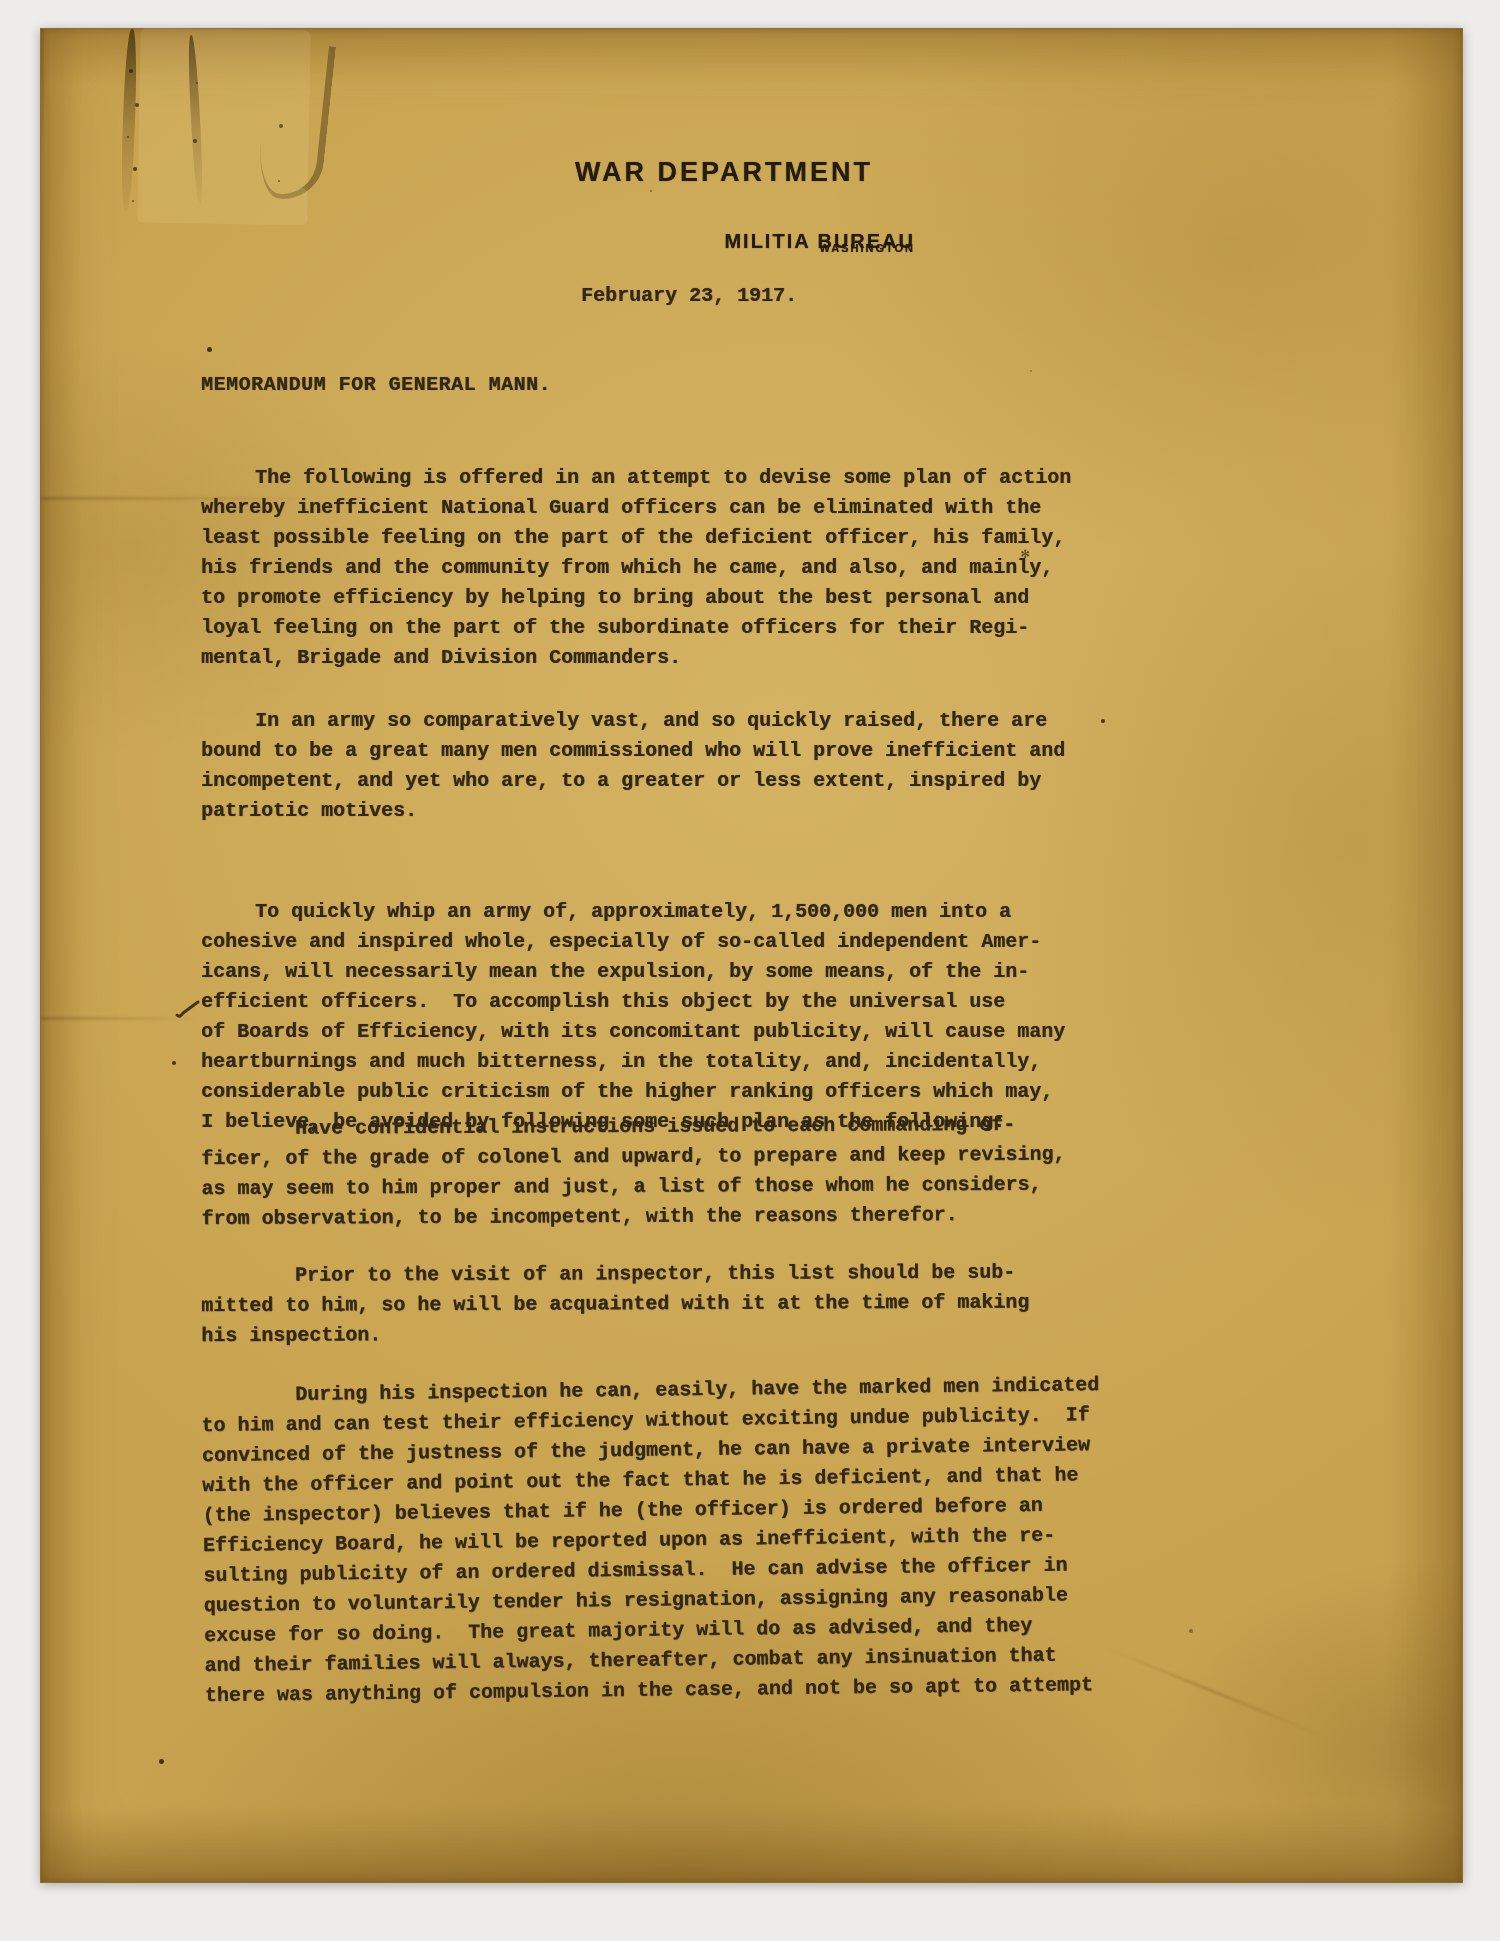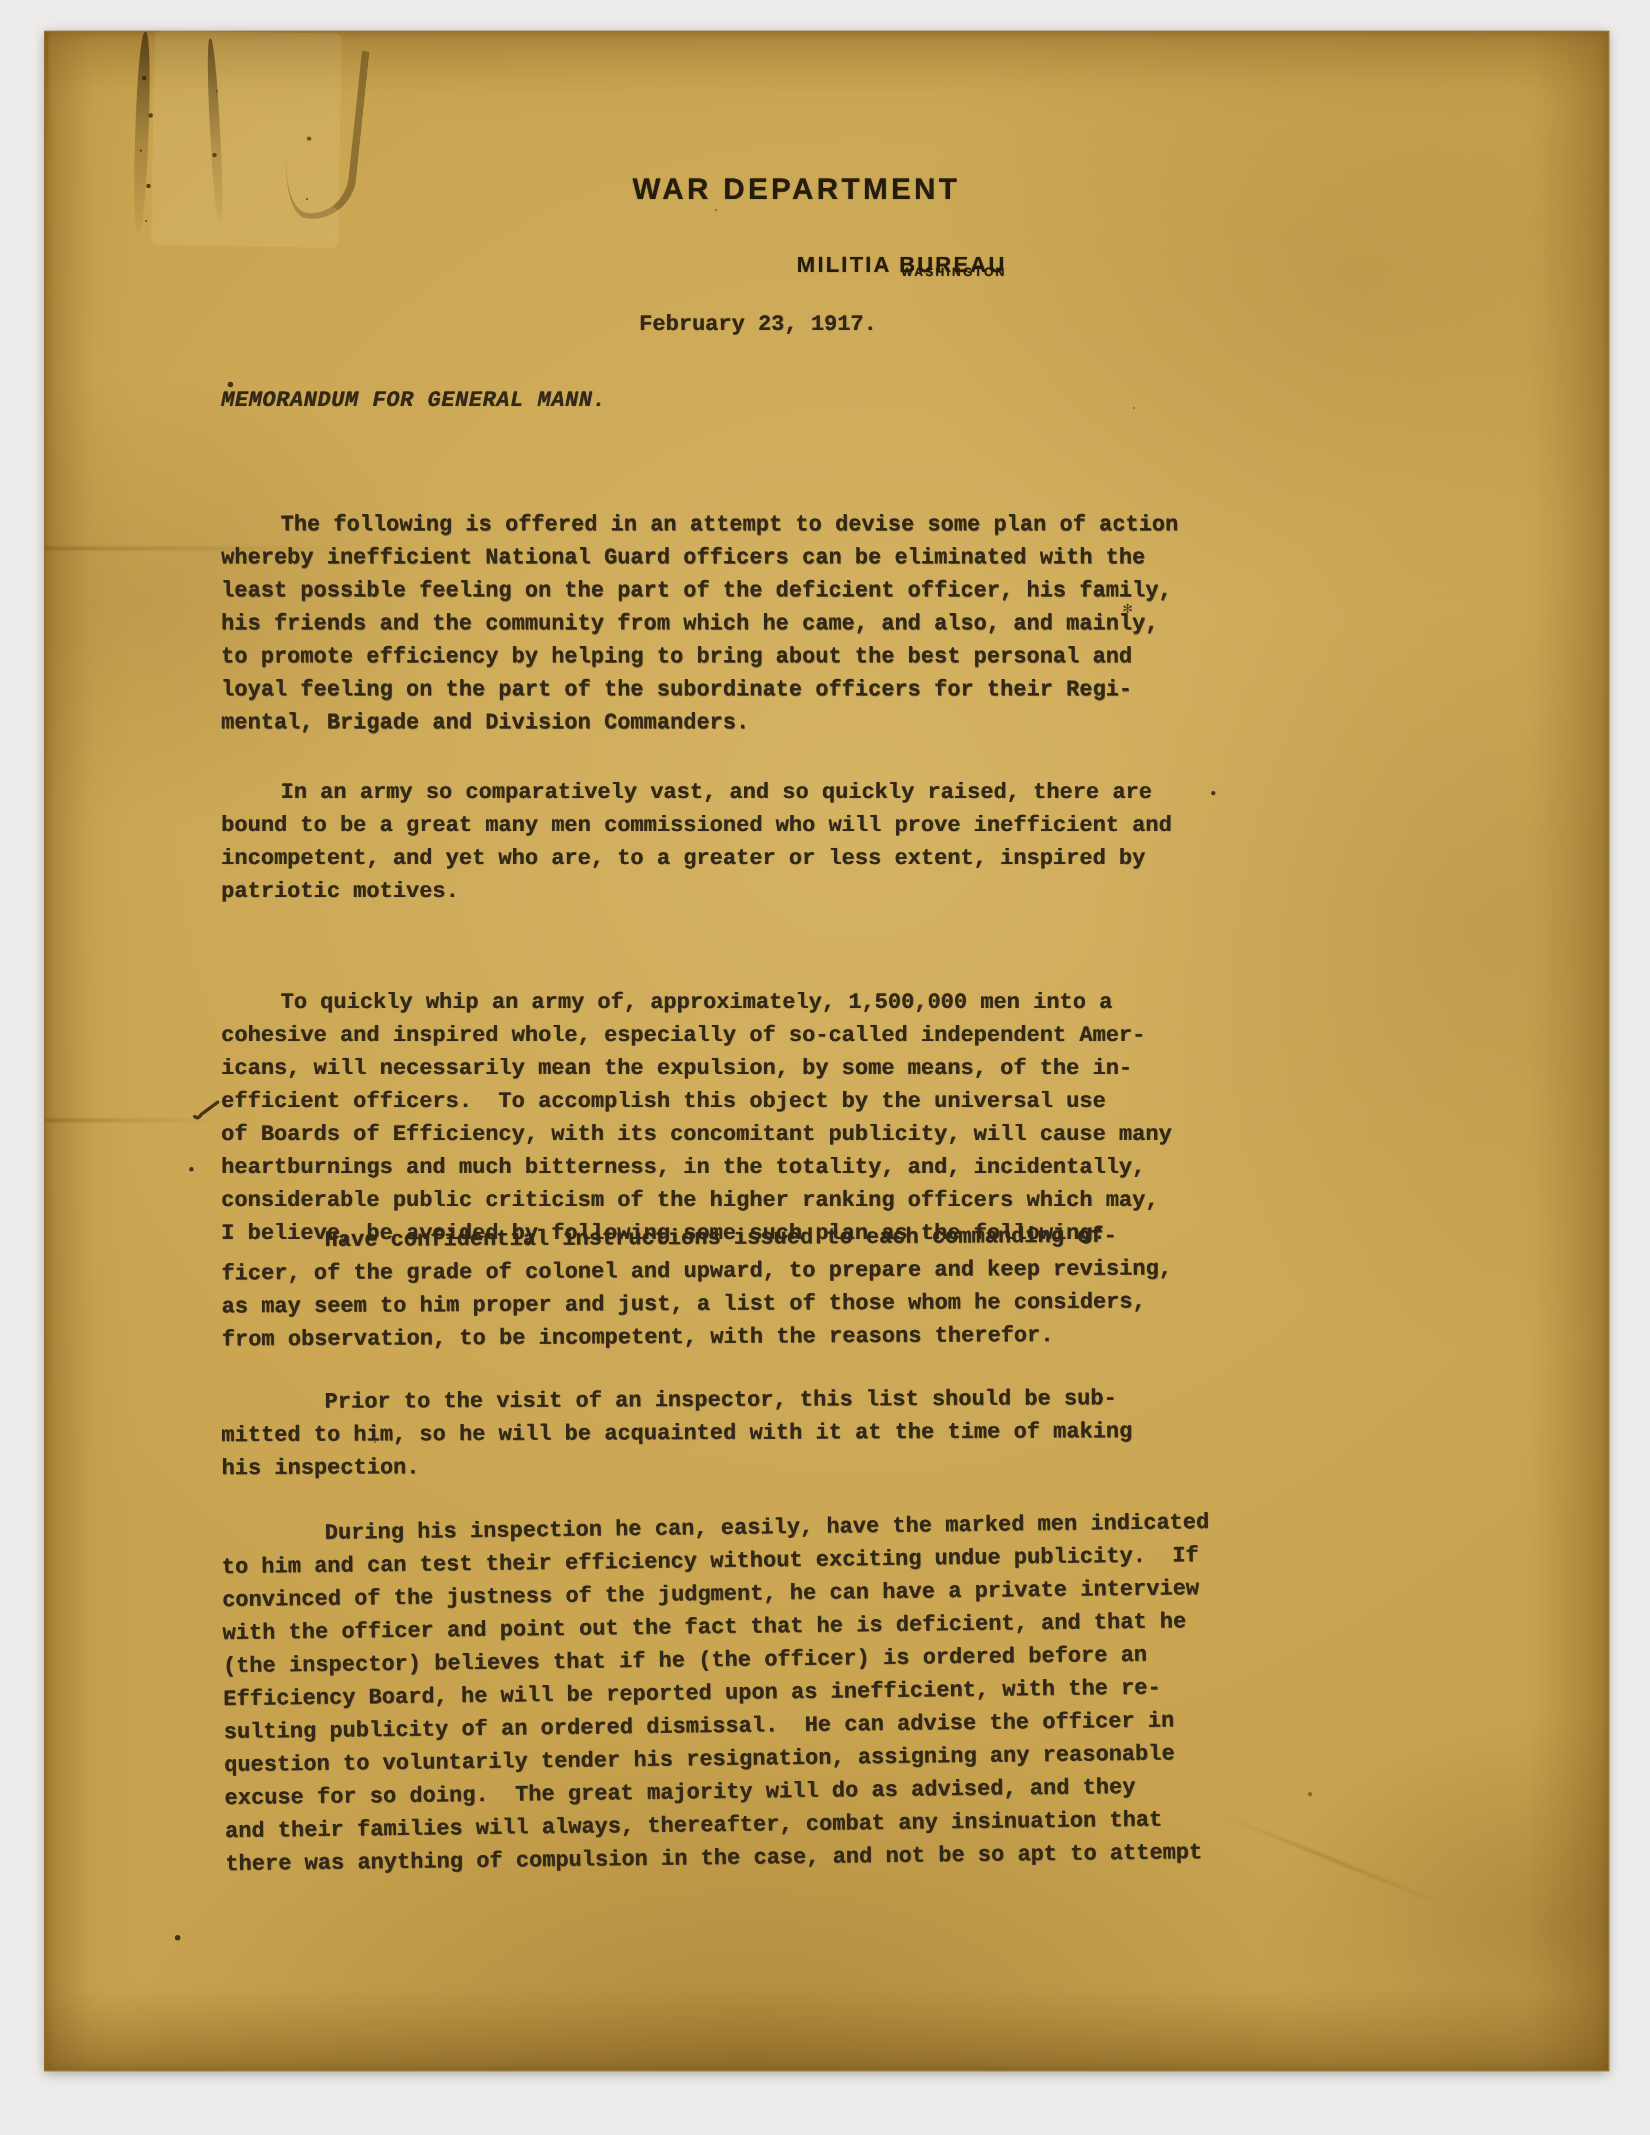--- a/index.html
+++ b/index.html
@@ -39,21 +39,21 @@
   .lh1{left:332px;top:128px;width:500px;font-size:27px;letter-spacing:3px;}
   .lh2{left:374px;top:189px;width:500px;font-size:20px;letter-spacing:2px;margin-top:12px;}
   .lh3{left:374px;top:213px;width:500px;font-size:11px;letter-spacing:2px;}
   
   .tw{
     position:absolute;color:#32281a;font-size:20px;font-weight:bold;
     line-height:30px;white-space:pre;
     text-shadow:0.4px 0.4px 0.7px rgba(40,28,8,0.75);
   }
   .date{left:540px;top:252px;}
-  .salutation{left:160px;top:321px;letter-spacing:0.5px;font-style:italic;}
+  .salutation{left:160px;top:341px;letter-spacing:0.5px;}
   .para{left:160px;}
   .indent-a{text-indent:54px;}
   .indent-b{text-indent:94px;}
   .p1{top:434px;}
   .p2{top:677px;}
   .p3{top:868px;}
   .p4{top:1085px;transform:rotate(-0.3deg);transform-origin:0 0;}
   .p5{top:1232px;transform:rotate(-0.25deg);transform-origin:0 0;}
   .p6{top:1352px;transform:rotate(-0.7deg);transform-origin:0 0;}
   

